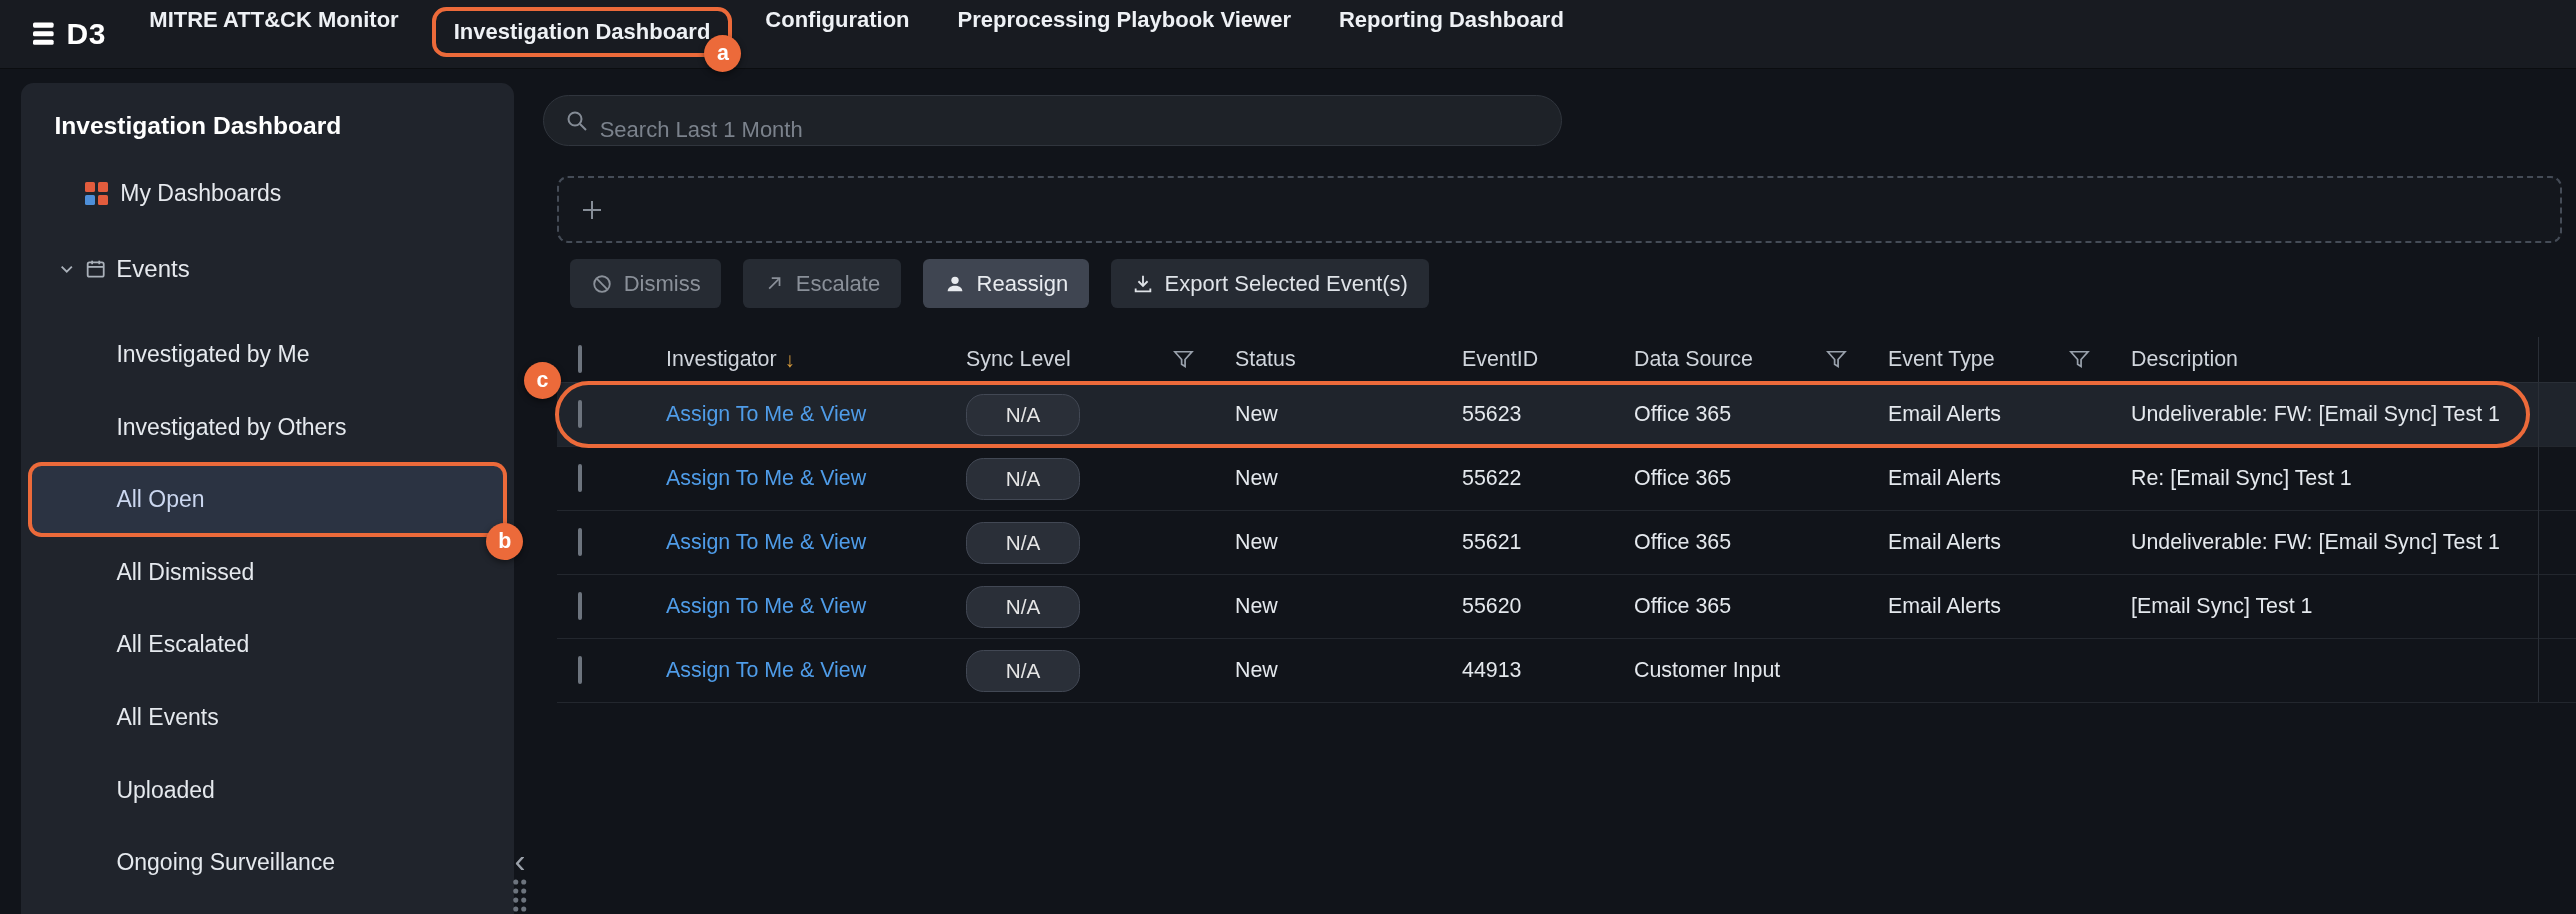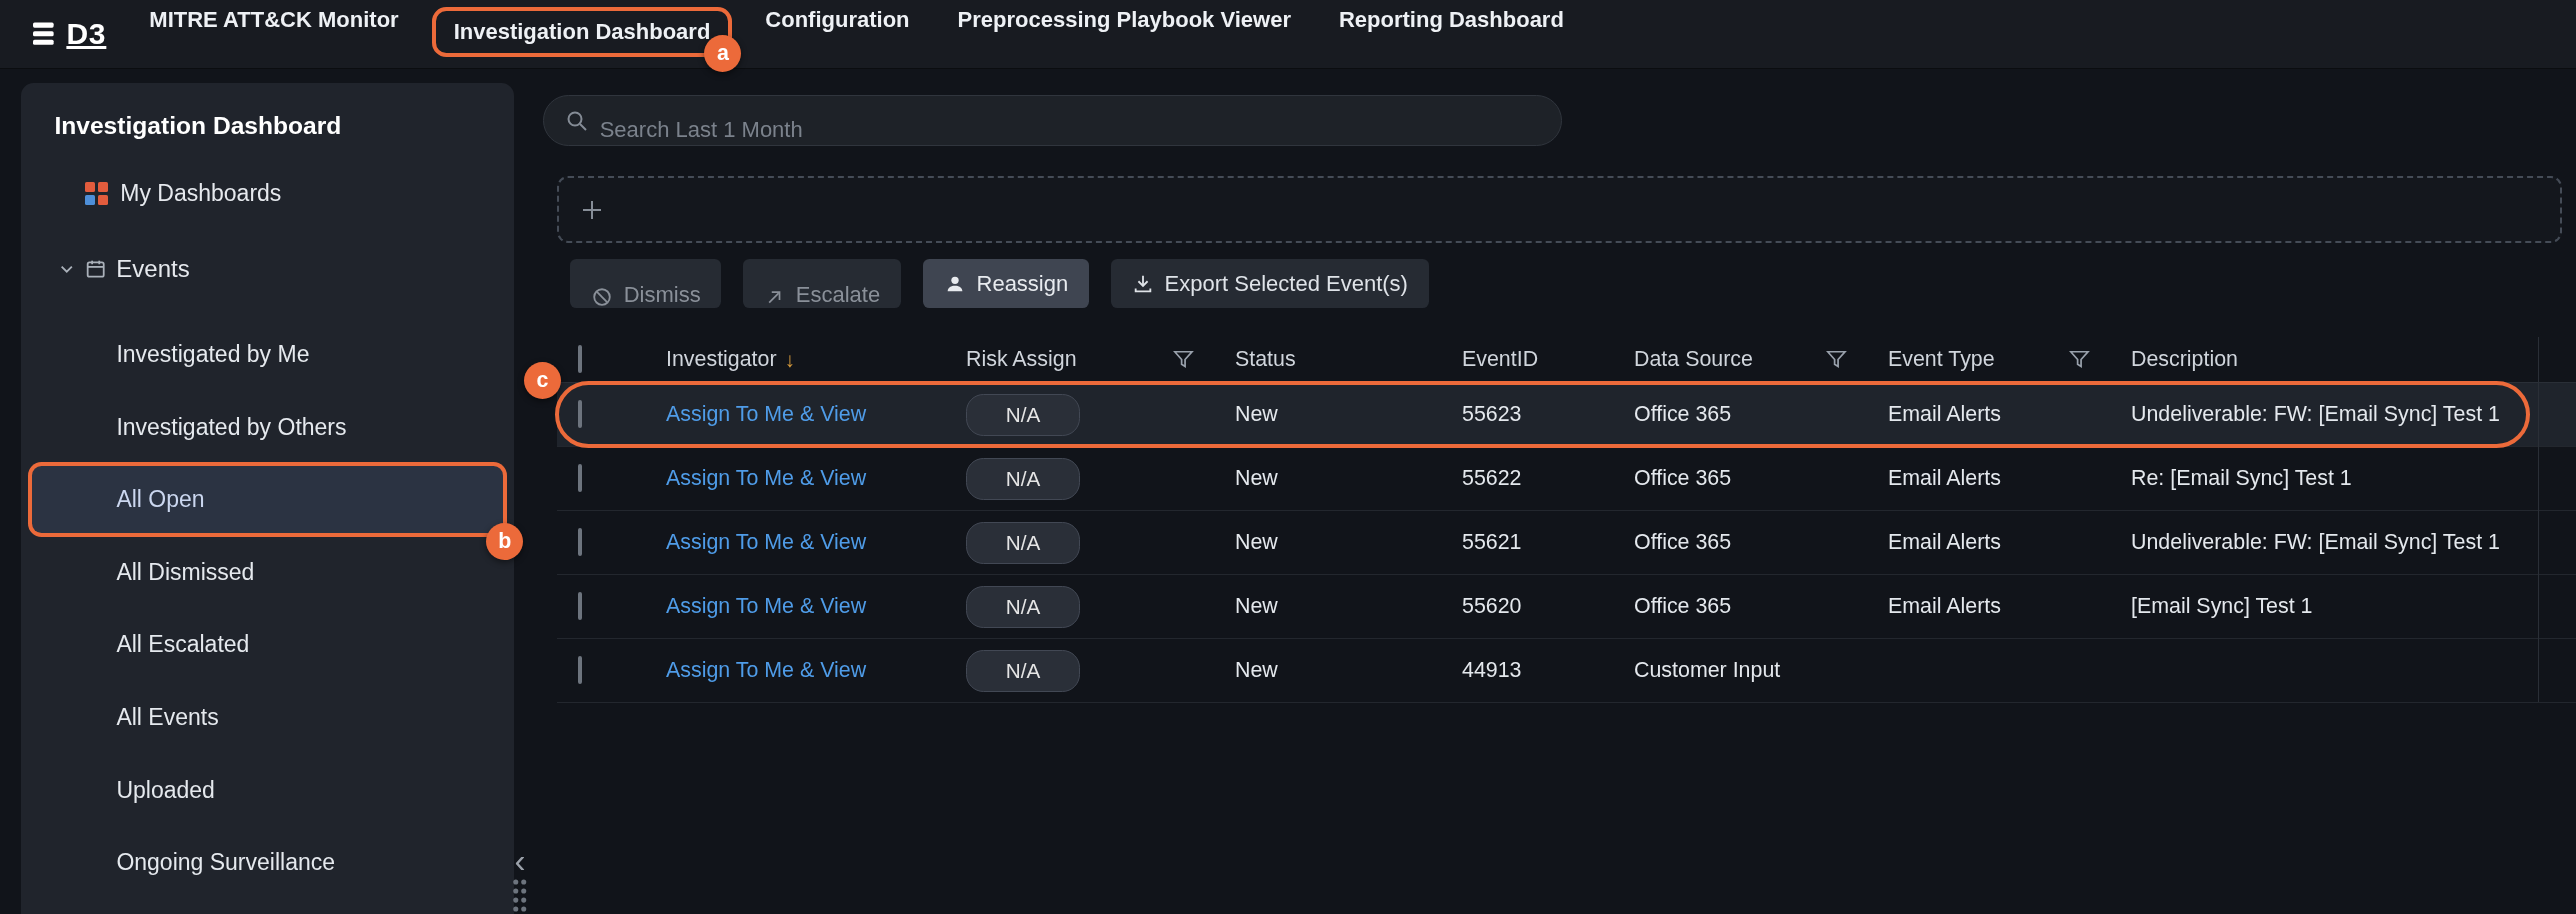--- a/index.html
+++ b/index.html
@@ -4,21 +4,21 @@
 <style>
   * { margin:0; padding:0; box-sizing:border-box; }
   html,body { width:2576px; height:914px; background:#11141a; overflow:hidden;
               font-family:"Liberation Sans", sans-serif; }
   .app { position:relative; width:2576px; height:914px; background:#11141a; }
 
   
   .topnav { position:absolute; left:0; top:0; right:0; height:69px; background:#181b21;
             display:flex; align-items:center; padding-left:33px; border-bottom:0.8px solid #0b0d10; }
   .logo { display:flex; align-items:center; gap:6.4px; margin-right:19px; }
-  .logo-text { color:#ffffff; font-weight:700; font-size:30px; letter-spacing:0.8px;text-decoration:underline; }
+  .logo-text { color:#ffffff; font-weight:700; font-size:30px; letter-spacing:0.8px; }
   .nav-items { display:flex; align-items:flex-start; height:100%;margin-top:14px; }
   .nav-item { padding:0 24px; color:#eef1f5; font-weight:700; font-size:22px; cursor:pointer; white-space:nowrap; }
   .nav-item.active { border:4px solid #ec6a3a; border-radius:14.3px; height:50px;
                      display:flex; align-items:center; margin:0 9.5px; padding:0 17.5px; position:relative; }
 
   
   .ann-badge { position:absolute; width:37px; height:37px; border-radius:50%; background:#ec6a3a;
                color:#fff; font-size:21.4px; font-weight:700; display:flex; align-items:center;
                justify-content:center; z-index:60; box-shadow:0 2.4px 6.4px rgba(0,0,0,.45); }
   .badge-a { right:-13.5px; bottom:-19px; }
@@ -50,21 +50,21 @@
   .searchbar input::placeholder { color:#7b828c; }
 
   .groupbar { position:absolute; left:557px; top:176px; width:2005px; height:67px;
               border:2.4px dashed #454c57; border-radius:11px; background:#14171d;
               display:flex; align-items:center; gap:14.3px; padding-left:20.7px;
               color:#868d97; font-size:22px; }
 
   .toolbar { position:absolute; left:570px; top:259px; display:flex; gap:22px; }
   .btn { height:49px; border-radius:6.4px; padding:0 20.7px; display:flex; align-items:center;
          gap:11px; font-size:22px; cursor:pointer; border:none; font-family:"Liberation Sans",sans-serif; }
-  .btn-muted { background:#262b33; color:#8a9099;align-items:flex-end; }
+  .btn-muted { background:#262b33; color:#8a9099; }
   .btn-light { background:#3f4551; color:#e8ebef; }
   .btn-dark  { background:#262b33; color:#dfe3e8; }
 
   
   .table { position:absolute; left:557px; top:337px; right:0; }
   .grid-cols { display:grid; grid-template-columns:109px 300px 269px 227px 172px 254px 243px minmax(0,1fr); }
   .thead { height:46px; align-items:center; color:#d0d5dc; font-size:21.4px; border-bottom:0.8px solid #2a2f37; }
   .hcell { display:flex; align-items:center; gap:8px; }
   .sort-arrow { color:#d79b3c; font-size:20.7px; }
   .funnel { margin-left:auto; margin-right:41px; cursor:pointer; display:flex; }
@@ -210,21 +210,21 @@
   </div>
 
   <div class="table">
     <div class="thead grid-cols">
       <div class="cell-check"><span class="checkbox"></span></div>
       <div class="hcell">
         <span>Investigator</span>
         <span class="sort-arrow">↓</span>
       </div>
       <div class="hcell">
-        <span>Risk Assign</span>
+        <span>Sync Level</span>
         <span class="funnel">
           <svg width="20.7" height="19" viewBox="0 0 24 22" fill="none" stroke="#99a1ac" stroke-width="2">
             <path d="M2 2 H22 L14 11 V19 L10 16.5 V11 Z"></path>
             </svg>
         </span>
       </div>
       <div class="hcell">
         <span>Status</span>
       </div>
       <div class="hcell">

